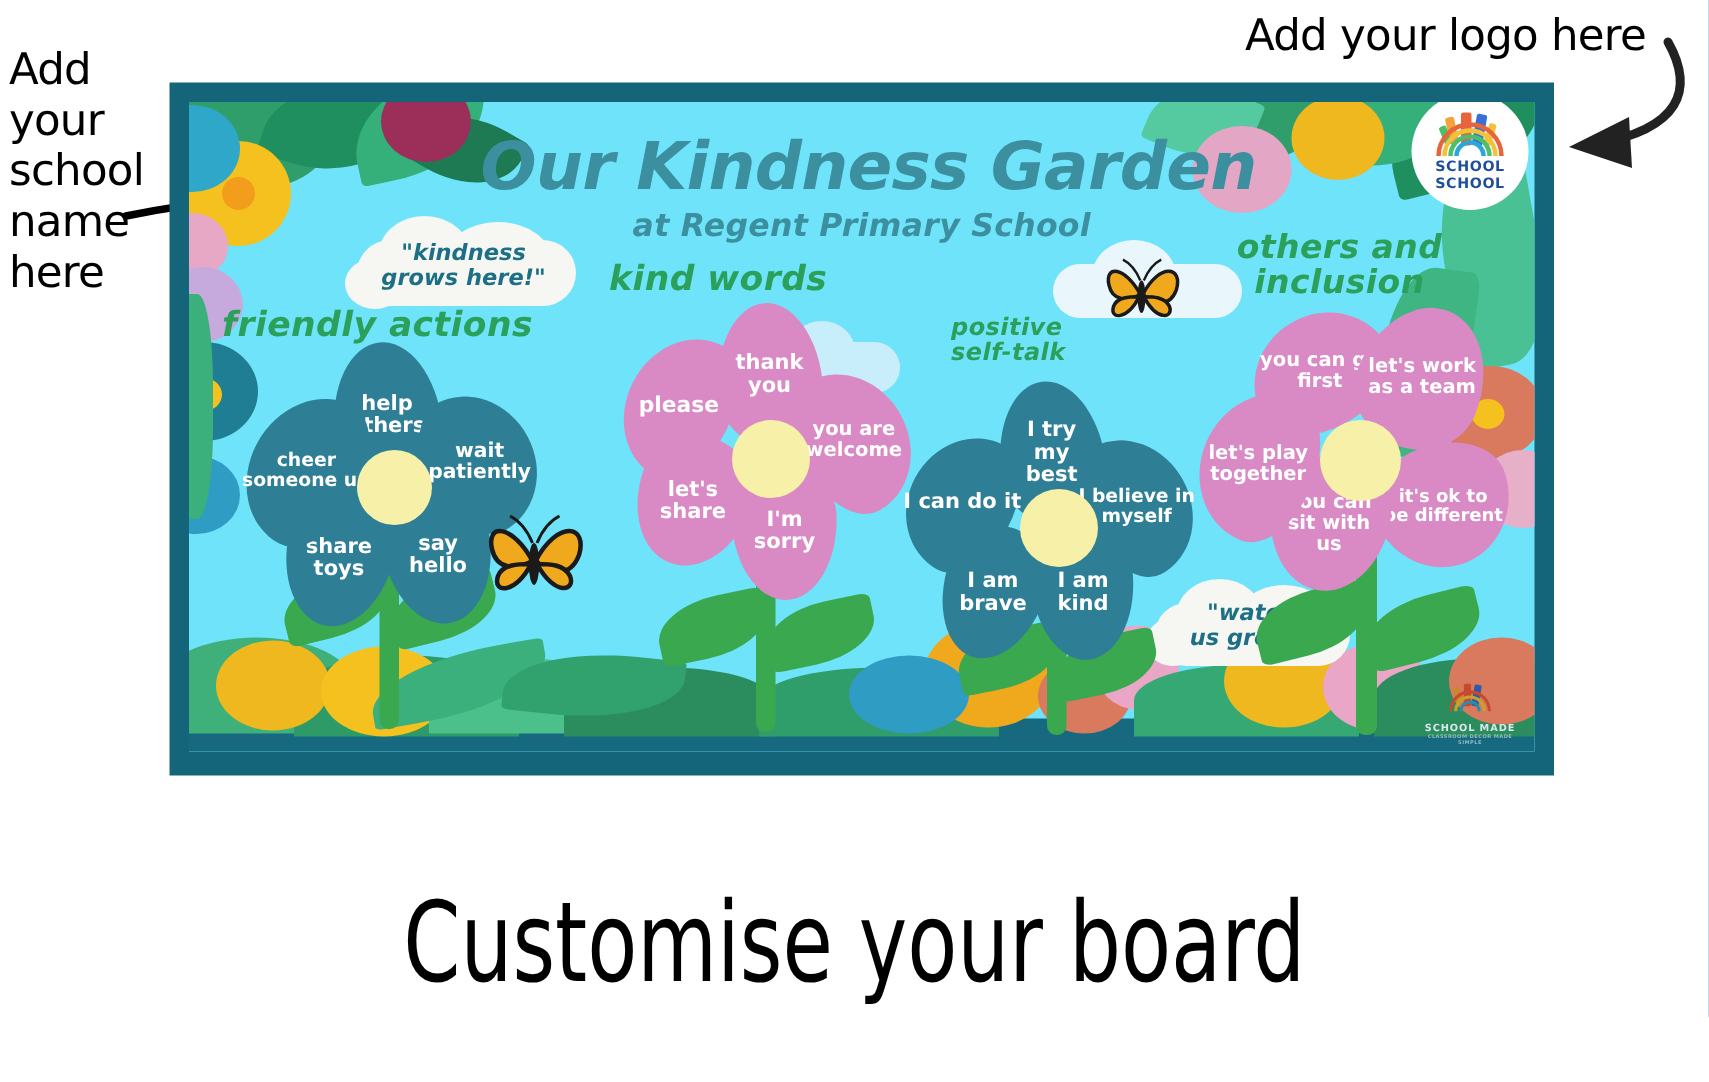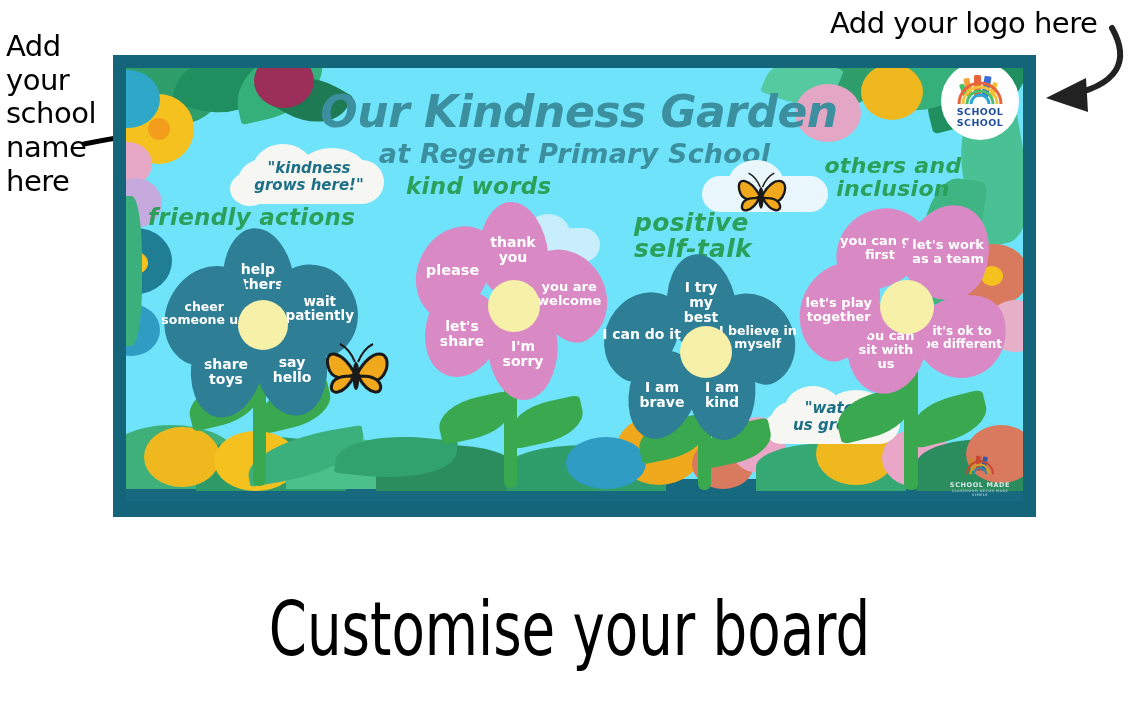--- a/index.html
+++ b/index.html
@@ -20,29 +20,29 @@
   
   #board{position:absolute;left:113px;top:55px;width:923px;height:462px;
          background:#14657a;box-sizing:border-box;padding:13px 13px 16px 13px;}
   #sky{position:relative;width:100%;height:100%;background:#6fe3fa;overflow:hidden;}
 
   
   .head{position:absolute;color:#2aa05a;font-family:"DejaVu Sans",sans-serif;
         font-weight:bold;font-style:italic;letter-spacing:.3px;text-align:center;}
   #h-friendly{left:22px;top:136px;font-size:23px;}
   #h-kind{left:280px;top:105px;font-size:23px;}
-  #h-positive{left:508px;top:142px;font-size:25px;line-height:1.05;width:150px;}
+  #h-positive{left:508px;top:142px;font-size:16px;line-height:1.05;width:150px;}
   #h-respect{left:672px;top:86px;font-size:22px;line-height:1.05;width:190px;}
 
   
   #title-wrap{position:absolute;left:0;top:22px;width:100%;text-align:center;}
   #title{font-family:"DejaVu Sans",sans-serif;font-weight:bold;font-style:italic;
          font-size:44px;color:#3b8f9e;letter-spacing:-.5px;line-height:1;margin-left:9px;}
   #subtitle{font-family:"DejaVu Sans",sans-serif;font-weight:bold;font-style:italic;
-            font-size:27px;color:#3b8f9e;margin-top:4px;letter-spacing:.2px;}
+            font-size:21px;color:#3b8f9e;margin-top:4px;letter-spacing:.2px;}
 
   
   .cloud{position:absolute;background:#f6f7f2;border-radius:50%;}
   .cloudtxt{position:absolute;color:#1d6f86;font-family:"DejaVu Sans",sans-serif;
             font-weight:bold;font-style:italic;font-size:15px;line-height:1.15;text-align:center;}
 
   
   .flower{position:absolute;}
   .petal{position:absolute;border-radius:50% 50% 50% 50%/60% 60% 40% 40%;
          display:flex;align-items:center;justify-content:center;text-align:center;

